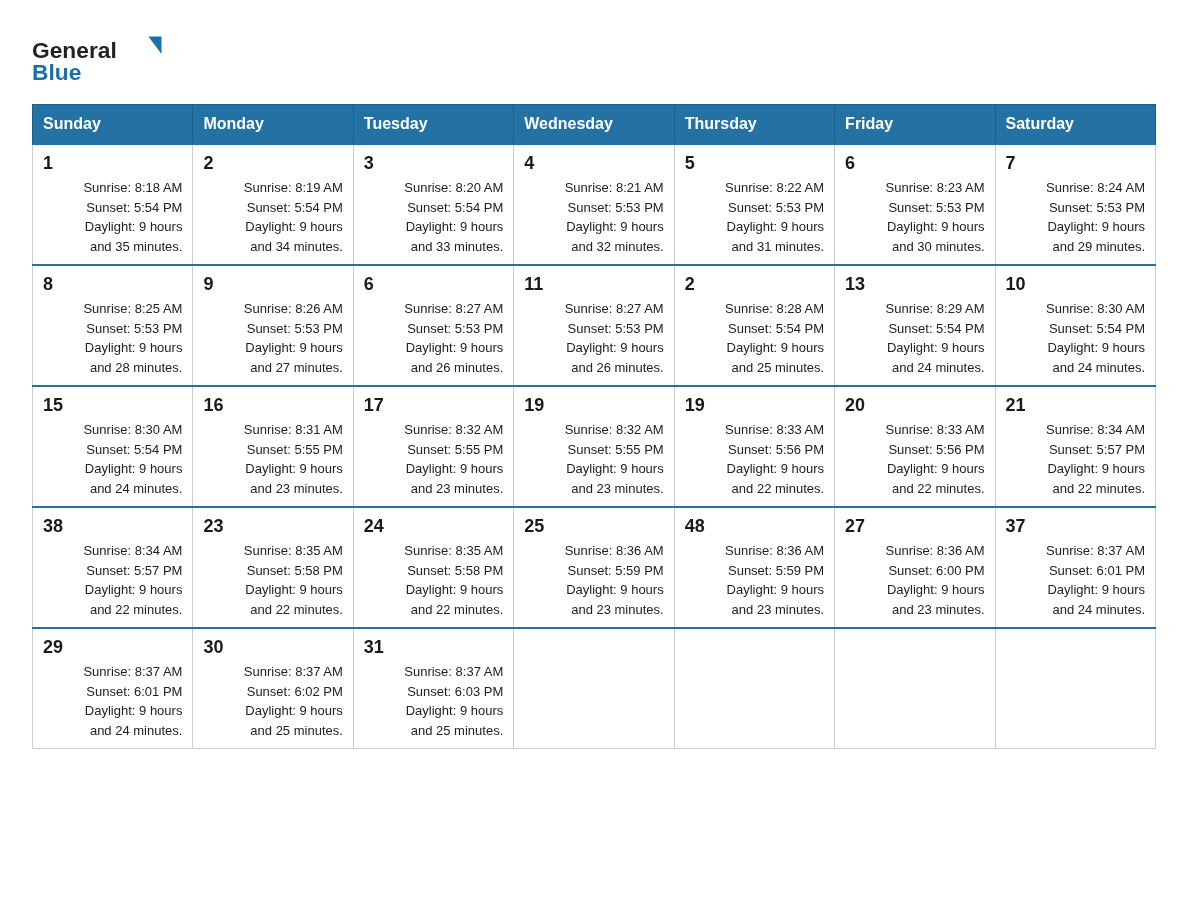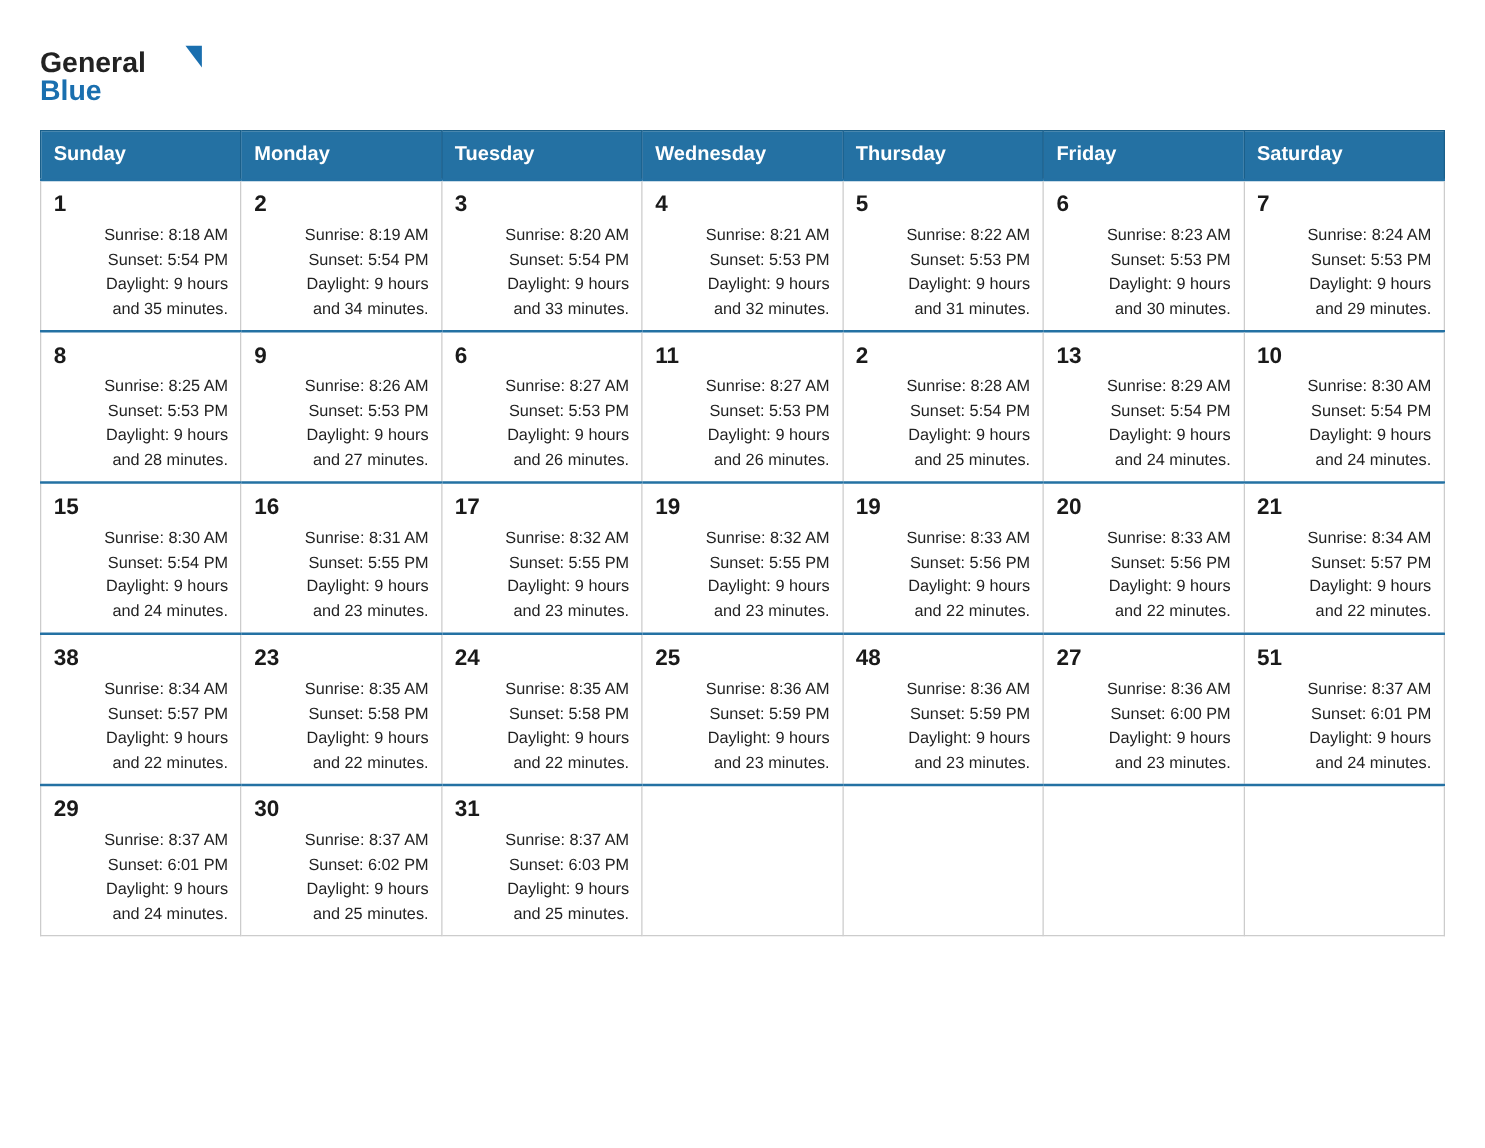--- a/index.html
+++ b/index.html
@@ -228,21 +228,21 @@
       </td>
         <td>
         <span class="day-number">48</span>
         <div class="day-info">Sunrise: 8:36 AM<br>Sunset: 5:59 PM<br>Daylight: 9 hours<br>and 23 minutes.</div>
       </td>
         <td>
         <span class="day-number">27</span>
         <div class="day-info">Sunrise: 8:36 AM<br>Sunset: 6:00 PM<br>Daylight: 9 hours<br>and 23 minutes.</div>
       </td>
         <td>
-        <span class="day-number">51</span>
+        <span class="day-number">37</span>
         <div class="day-info">Sunrise: 8:37 AM<br>Sunset: 6:01 PM<br>Daylight: 9 hours<br>and 24 minutes.</div>
       </td>
       </tr>
       <tr>
         <td>
         <span class="day-number">29</span>
         <div class="day-info">Sunrise: 8:37 AM<br>Sunset: 6:01 PM<br>Daylight: 9 hours<br>and 24 minutes.</div>
       </td>
         <td>
         <span class="day-number">30</span>

